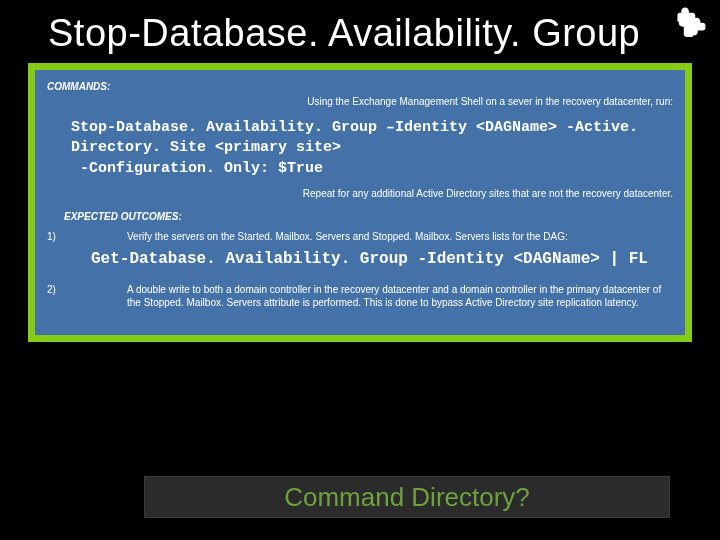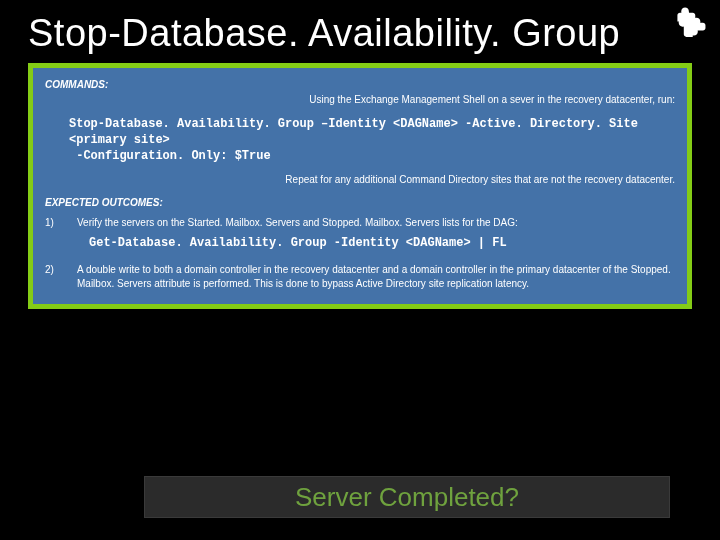--- a/index.html
+++ b/index.html
@@ -16,57 +16,58 @@
     width: 100%;
     height: 100%;
     padding: 12px 28px 0 28px;
   }
   .title {
     font-size: 38px;
     font-weight: 300;
     color: #fff;
     margin-bottom: 8px;
     letter-spacing: 0.5px;
+    margin-left: 20px;
   }
   .panel {
     background: #4472A8;
-    border: 5px solid #84cc16;
-    padding: 10px 12px 14px 12px;
+    border: 7px solid #84cc16;
+    padding: 10px 12px 25px 12px;
     color: #fff;
     font-size: 10px;
     line-height: 1.35;
   }
   .section-head {
     font-weight: bold;
     font-style: italic;
     margin-bottom: 1px;
   }
-  .section-head.mt { margin-top: 10px; }
+  .section-head.mt { margin-top: 10px; margin-left: 17px; }
   .para { margin-bottom: 2px; text-align: right; }
   .code {
     font-family: Consolas, "Courier New", monospace;
-    font-size: 12px;
+    font-size: 15px;
     padding: 8px 0 8px 24px;
     white-space: pre-wrap;
     font-weight: bold;
   }
   .code2 {
     font-family: Consolas, "Courier New", monospace;
-    font-size: 12px;
+    font-size: 16px;
     padding: 6px 0 6px 44px;
     white-space: pre-wrap;
     font-weight: bold;
   }
   .list-row {
     display: flex;
     gap: 18px;
     margin-top: 6px;
   }
   .list-num { width: 14px; flex: 0 0 auto; }
-  .list-body { flex: 1 1 auto; }
+  .list-body { flex: 1 1 auto; margin-left: 48px; }
   .footer-bar {
     position: absolute;
     left: 144px;
     right: 50px;
     bottom: 22px;
     height: 42px;
     background: #2b2b2b;
     border: 1px solid #3a3a3a;
     display: flex;
     align-items: center;
@@ -95,34 +96,34 @@
   </svg>
 
   <h1 class="title">Stop-Database. Availability. Group</h1>
 
   <div class="panel">
 
     <div class="section-head">COMMANDS:</div>
     <div class="para">Using the Exchange Management Shell on a sever in the recovery datacenter, run:</div>
     <div class="code">Stop-Database. Availability. Group –Identity &lt;DAGName&gt; -Active. Directory. Site &lt;primary site&gt;
  -Configuration. Only: $True</div>
-    <div class="para">Repeat for any additional Command Directory sites that are not the recovery datacenter.</div>
+    <div class="para">Repeat for any additional Active Directory sites that are not the recovery datacenter.</div>
 
     <div class="section-head mt">EXPECTED OUTCOMES:</div>
 
     <div class="list-row">
       <div class="list-num">1)</div>
       <div class="list-body">Verify the servers on the Started. Mailbox. Servers and Stopped. Mailbox. Servers lists for the DAG:</div>
     </div>
     <div class="code2">Get-Database. Availability. Group -Identity &lt;DAGName&gt; | FL</div>
 
     <div class="list-row">
       <div class="list-num">2)</div>
       <div class="list-body">A double write to both a domain controller in the recovery datacenter and a domain controller in the primary datacenter of the Stopped. Mailbox. Servers attribute is performed.  This is done to bypass Active Directory site replication latency.</div>
     </div>
 
 
   </div>
 </div>
 
 <div class="footer-bar">
-  <div class="footer-text">Server Completed?</div>
+  <div class="footer-text">Command Directory?</div>
 </div>
 
 </body></html>

